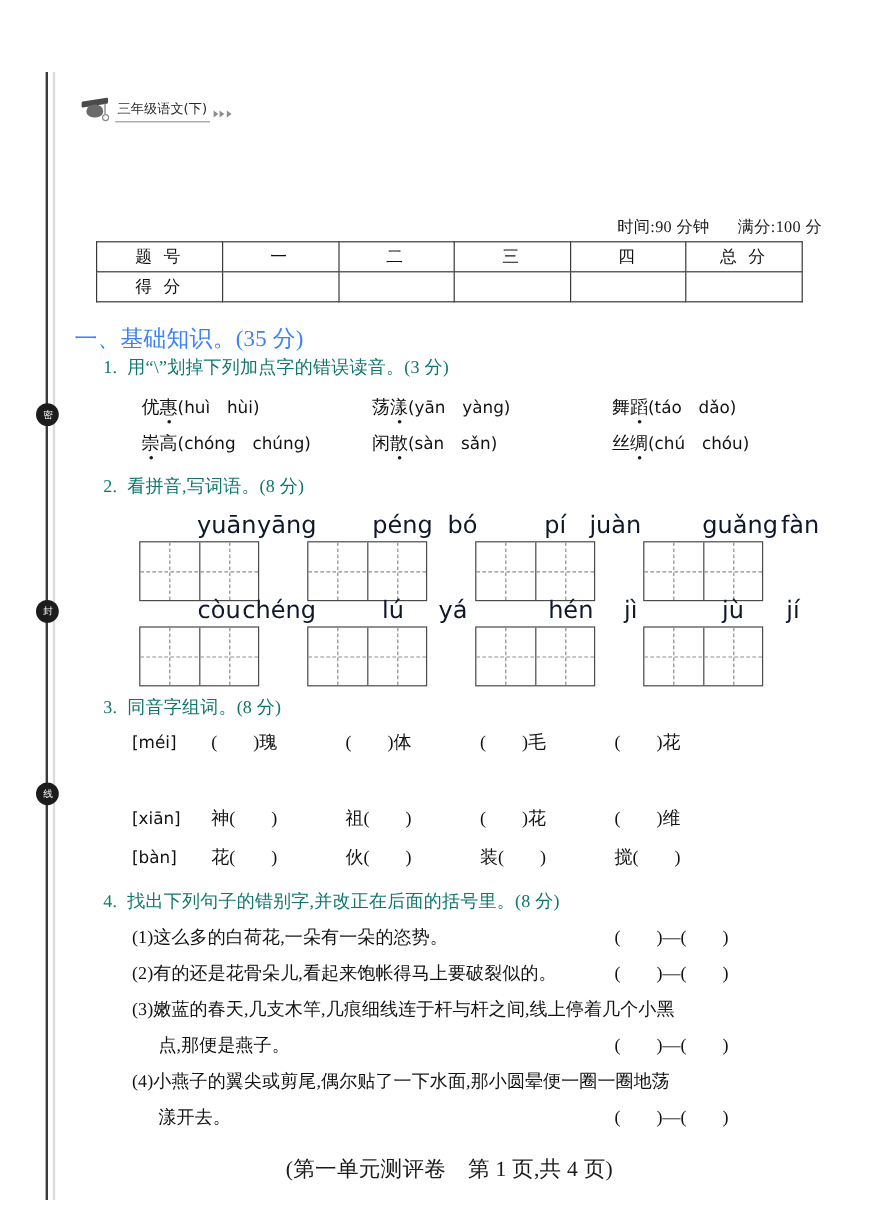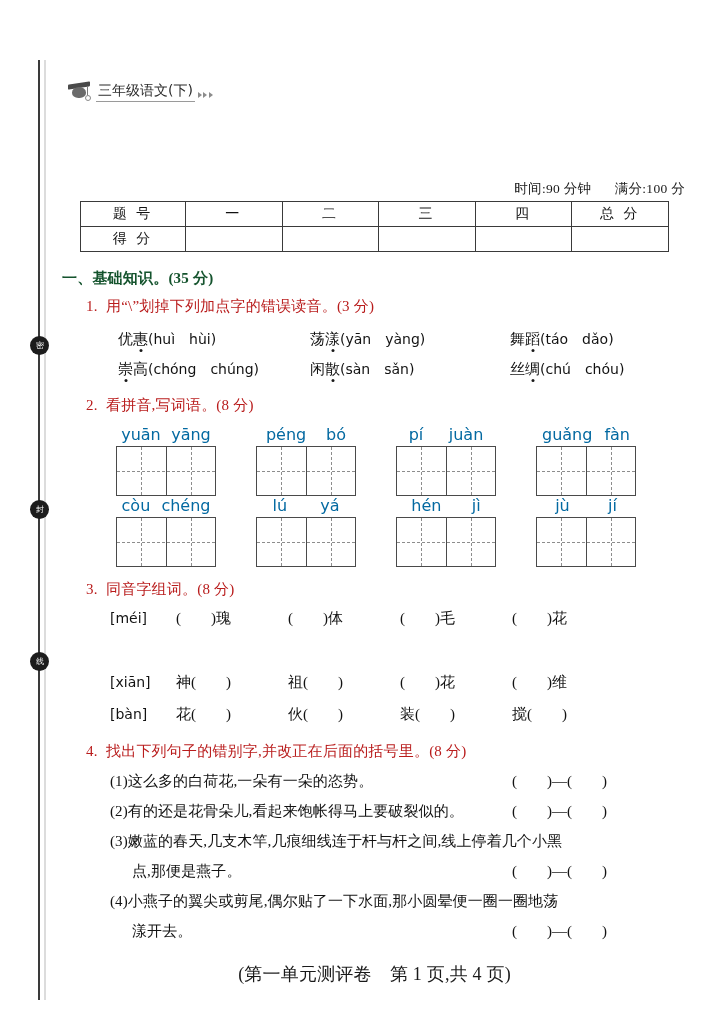--- a/index.html
+++ b/index.html
@@ -100,21 +100,21 @@
   .cap-icon .bead {
     position: absolute;
     left: 17px; top: 15px;
     width: 4px; height: 4px;
     border: 1px solid #8a8a8a;
     border-radius: 50%;
     background: #fff;
   }
   .header-chip-text {
     font-family: "DejaVu Sans", "Liberation Sans", sans-serif;
-    font-size: 14px;
+    font-size: 11px;
     color: #2b2b2b;
     border-bottom: 1.2px solid #9a9a9a;
     padding: 0 2px 2px 2px;
     line-height: 17px;
   }
   .header-arrows {
     margin-left: 3px;
     display: flex;
     gap: 1.5px;
     padding-bottom: 4px;
@@ -167,29 +167,29 @@
     font-size: 14px;
     letter-spacing: 3px;
     padding: 0;
     color: #111;
   }
   .score-table td.label { width: 104px; }
 
   
   .sec-head {
     position: absolute;
-    font-weight: bold;
+    font-weight: normal;
+    font-size: 19px;
+    letter-spacing: 0.2px;
+    color: #3b82f6;
+  }
+  .q-line {
+    position: absolute;
     font-size: 15px;
-    letter-spacing: 0.2px;
-    color: #14532d;
-  }
-  .q-line {
-    position: absolute;
-    font-size: 15px;
-    color: #b91c1c;
+    color: #0f766e;
     letter-spacing: 0.2px;
     white-space: nowrap;
   }
   .q-num { display: inline-block; width: 20px; }
 
   
   .pychoice {
     position: absolute;
     font-size: 15px;
     white-space: nowrap;
@@ -209,27 +209,28 @@
   .py {
     font-family: "DejaVu Sans", sans-serif;
     font-size: 14px;
   }
   .sp { display: inline-block; width: 14px; }
 
   
   .tzg-group { position: absolute; }
   .tzg-py {
     font-family: "DejaVu Sans", sans-serif;
-    font-size: 16px;
-    color: #0369a1;
+    font-size: 20px;
+    color: #0f172a;
     margin-bottom: 2px;
     display: flex;
     width: 100px;
     justify-content: space-around;
     white-space: nowrap;
+    margin-left: 48px;
   }
   .tzg {
     width: 100px;
     height: 50px;
     display: flex;
     border: 1px solid #4a4a4a;
     position: relative;
     box-sizing: border-box;
     background: #fff;
   }

